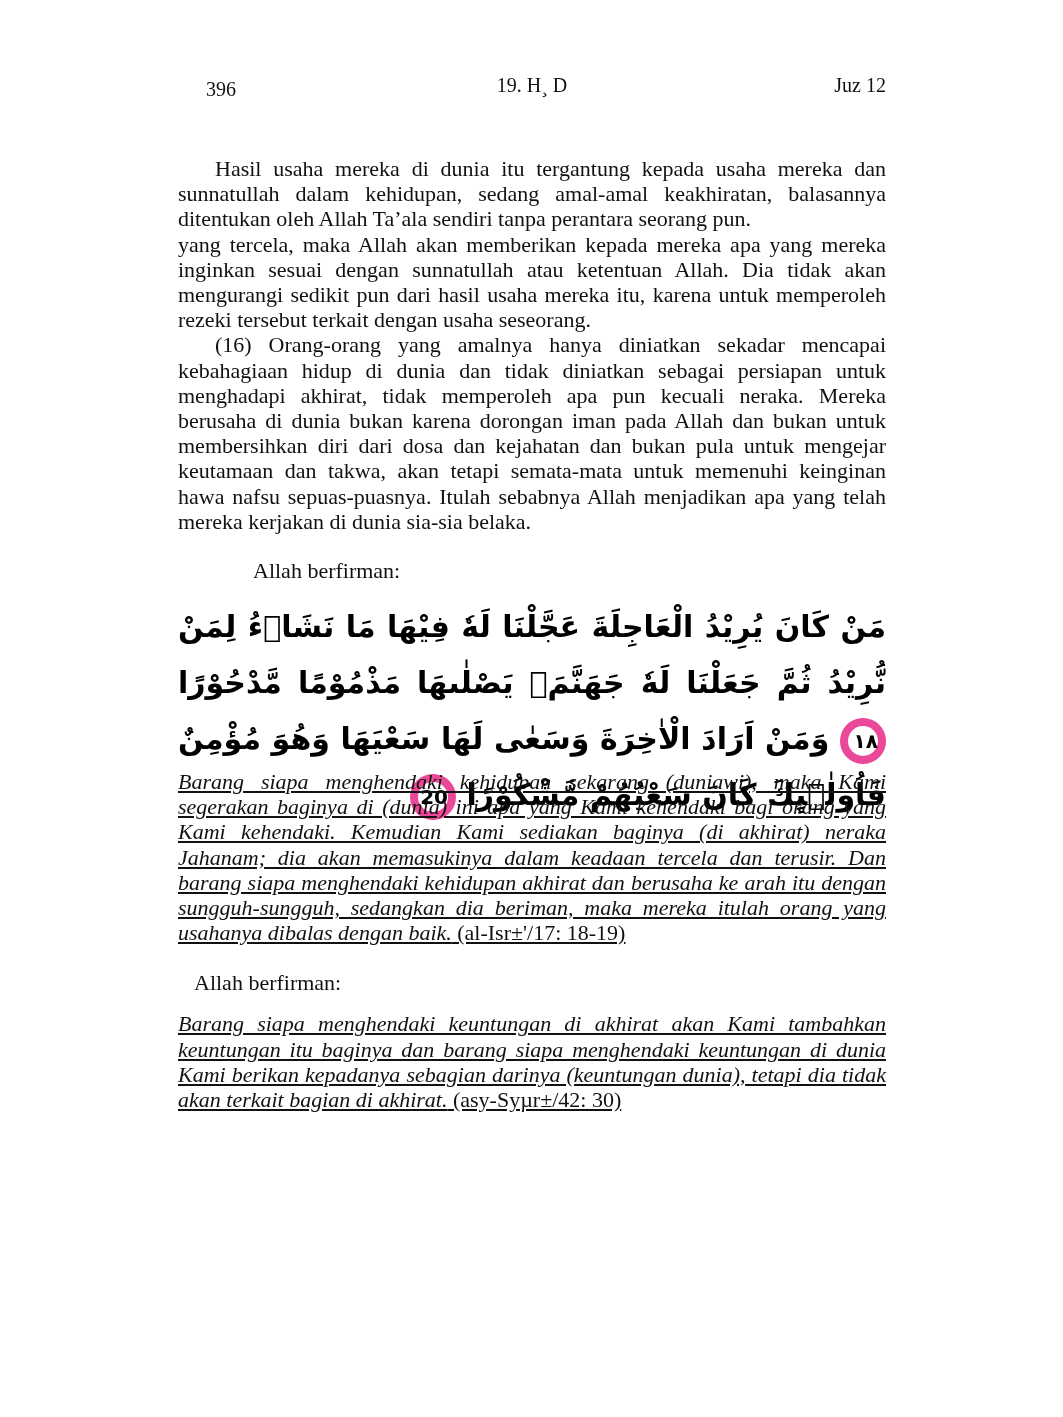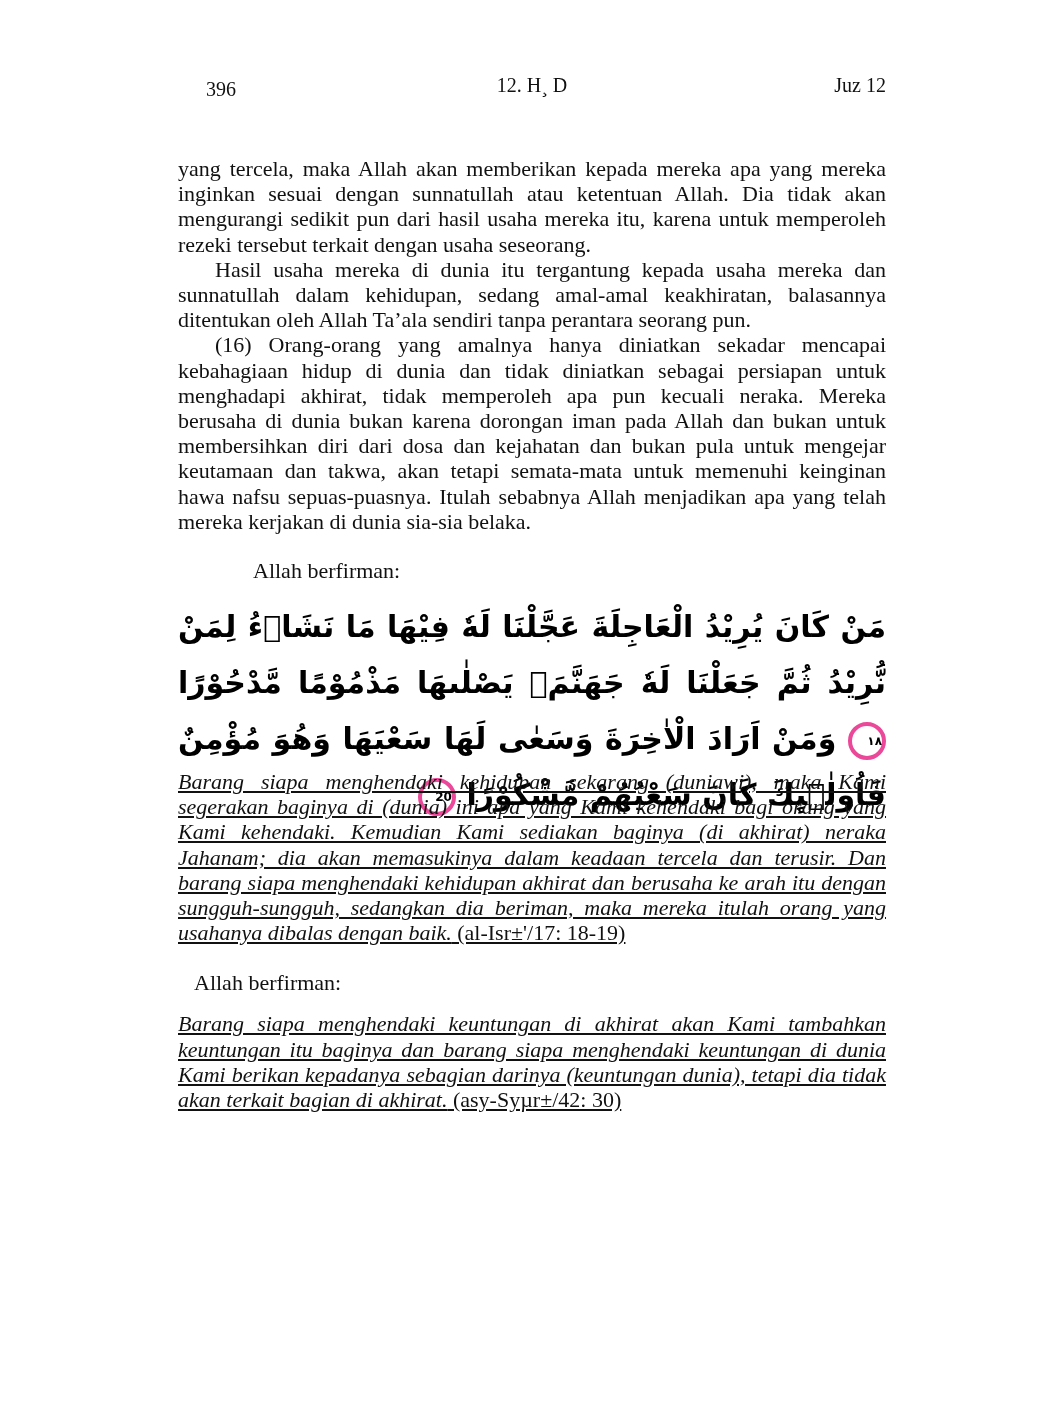--- a/index.html
+++ b/index.html
@@ -65,54 +65,54 @@
       height: 170px;
     }
     .arabic.a2 {
       font-size: 28px;
       line-height: 50px;
       margin-top: 10px;
       height: 108px;
     }
     .ayah-mark {
       display: inline-block;
-      border: 4px solid #ec4899;
+      border: 8px solid #ec4899;
       border-radius: 50%;
       width: 30px;
       height: 30px;
       line-height: 30px;
       text-align: center;
-      font-size: 12px;
+      font-size: 20px;
       vertical-align: middle;
     }
 
     p.translation {
       margin: 0;
       font-size: 22px;
       line-height: 25.2px;
       text-align: justify;
       font-style: italic;
       text-decoration: underline;
     }
     .ref { font-style: normal; }
     .t1 { margin-top: 8px; }
     .t2 { margin-top: 8px; }
   </style>
 </head>
 <body>
 
 <div class="header">
   <span class="page-num">396</span>
-  <span class="chapter">12. H¸ D</span>
+  <span class="chapter">19. H¸ D</span>
   <span class="juz">Juz 12</span>
 </div>
 
 <div class="content">
+  <p class="body-text indent">Hasil usaha mereka di dunia itu tergantung kepada usaha mereka dan sunnatullah dalam kehidupan, sedang amal-amal keakhiratan, balasannya ditentukan oleh Allah Ta’ala sendiri tanpa perantara seorang pun.</p>
   <p class="body-text">yang tercela, maka Allah akan memberikan kepada mereka apa yang mereka inginkan sesuai dengan sunnatullah atau ketentuan Allah. Dia tidak akan mengurangi sedikit pun dari hasil usaha mereka itu, karena untuk memperoleh rezeki tersebut terkait dengan usaha seseorang.</p>
-  <p class="body-text indent">Hasil usaha mereka di dunia itu tergantung kepada usaha mereka dan sunnatullah dalam kehidupan, sedang amal-amal keakhiratan, balasannya ditentukan oleh Allah Ta’ala sendiri tanpa perantara seorang pun.</p>
   <p class="body-text indent">(16) Orang-orang yang amalnya hanya diniatkan sekadar mencapai kebahagiaan hidup di dunia dan tidak diniatkan sebagai persiapan untuk menghadapi akhirat, tidak memperoleh apa pun kecuali neraka. Mereka berusaha di dunia bukan karena dorongan iman pada Allah dan bukan untuk membersihkan diri dari dosa dan kejahatan dan bukan pula untuk mengejar keutamaan dan takwa, akan tetapi semata-mata untuk memenuhi keinginan hawa nafsu sepuas-puasnya. Itulah sebabnya Allah menjadikan apa yang telah mereka kerjakan di dunia sia-sia belaka.</p>
 
   <p class="firman indented">Allah berfirman:</p>
   <div class="arabic a1">
     <span>مَنْ كَانَ يُرِيْدُ الْعَاجِلَةَ عَجَّلْنَا لَهٗ فِيْهَا مَا نَشَاۤءُ لِمَنْ نُّرِيْدُ ثُمَّ جَعَلْنَا لَهٗ جَهَنَّمَۚ يَصْلٰىهَا مَذْمُوْمًا مَّدْحُوْرًا</span>
     <span class="ayah-mark">١٨</span>
     <span>وَمَنْ اَرَادَ الْاٰخِرَةَ وَسَعٰى لَهَا سَعْيَهَا وَهُوَ مُؤْمِنٌ فَاُولٰۤىِٕكَ كَانَ سَعْيُهُمْ مَّشْكُوْرًا</span>
     <span class="ayah-mark">20</span>
   </div>
   <p class="translation t1"><span>Barang siapa menghendaki kehidupan sekarang (duniawi), maka Kami segerakan baginya di (dunia) ini apa yang Kami kehendaki bagi orang yang Kami kehendaki. Kemudian Kami sediakan baginya (di akhirat) neraka Jahanam; dia akan memasukinya dalam keadaan tercela dan terusir. Dan barang siapa menghendaki kehidupan akhirat dan berusaha ke arah itu dengan sungguh-sungguh, sedangkan dia beriman, maka mereka itulah orang yang usahanya dibalas dengan baik.</span><span class="ref"> (al-Isr±'/17: 18-19)</span></p>

